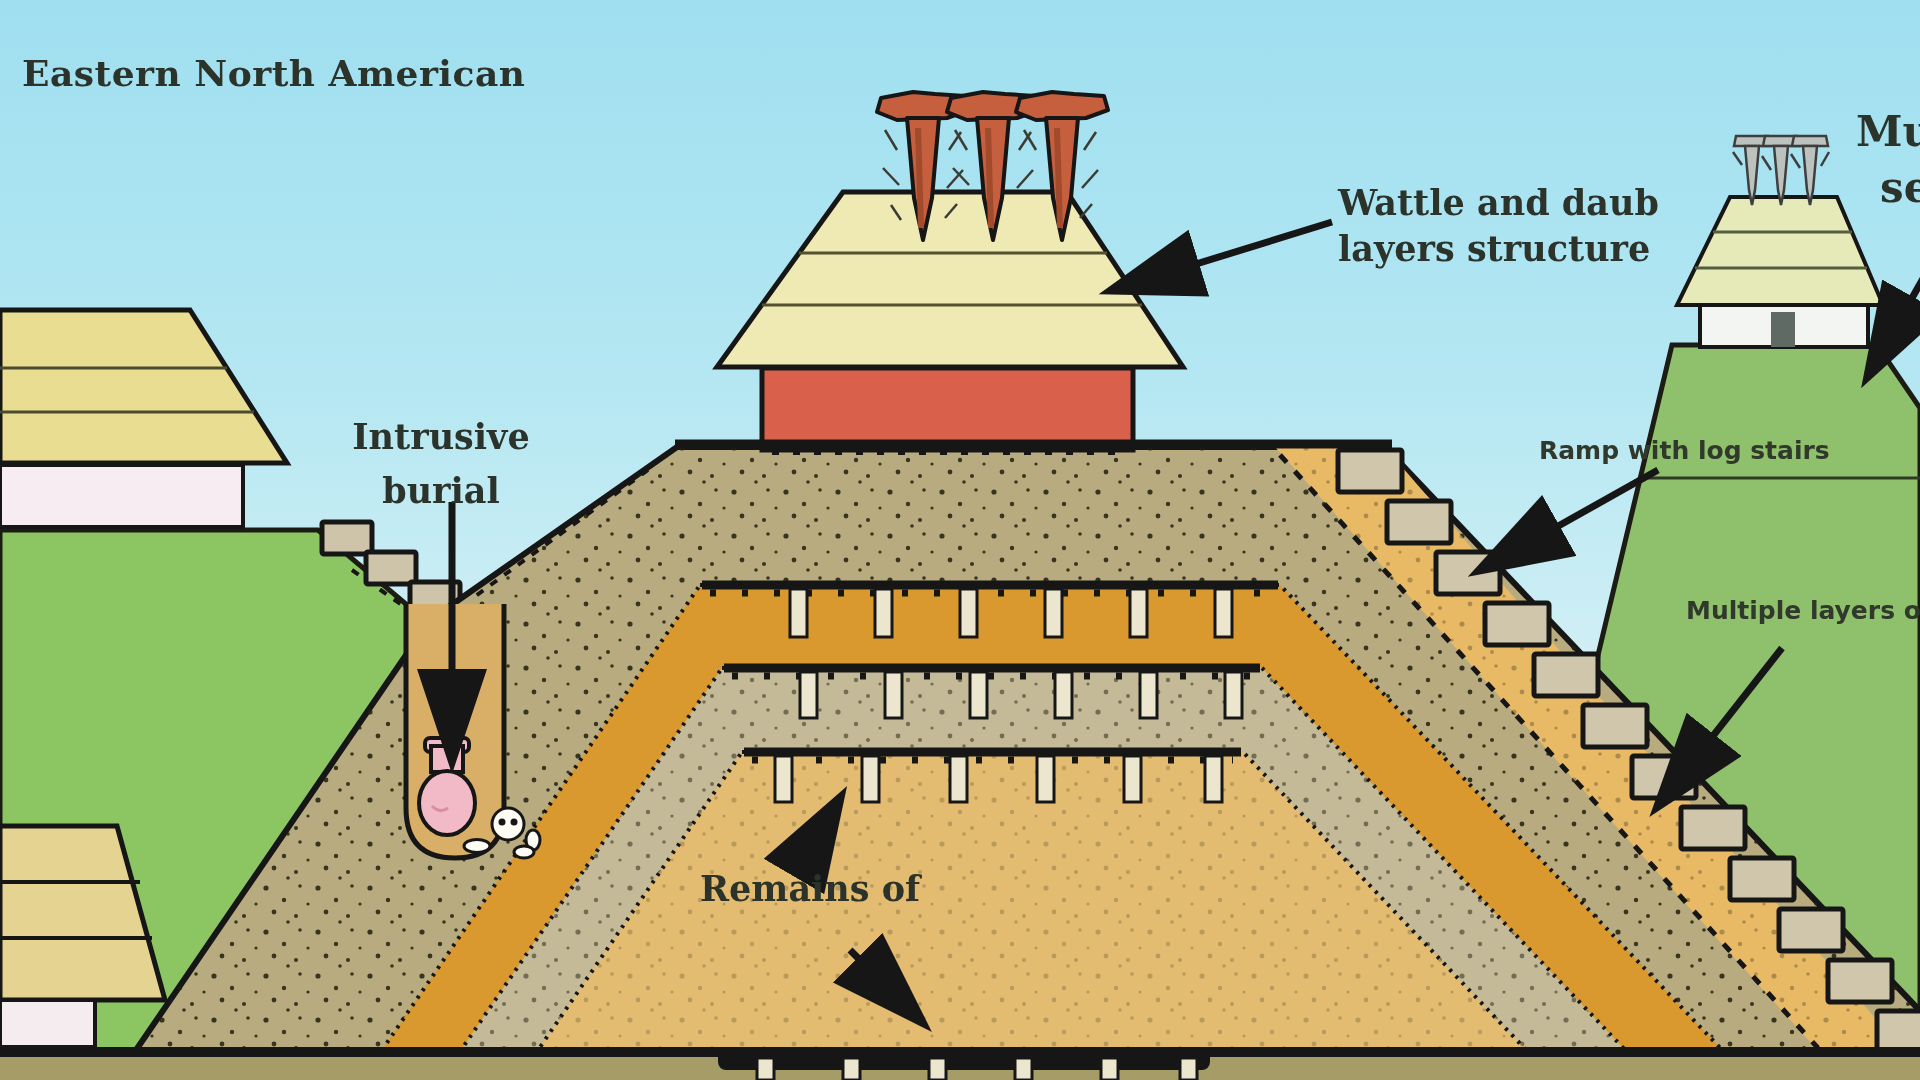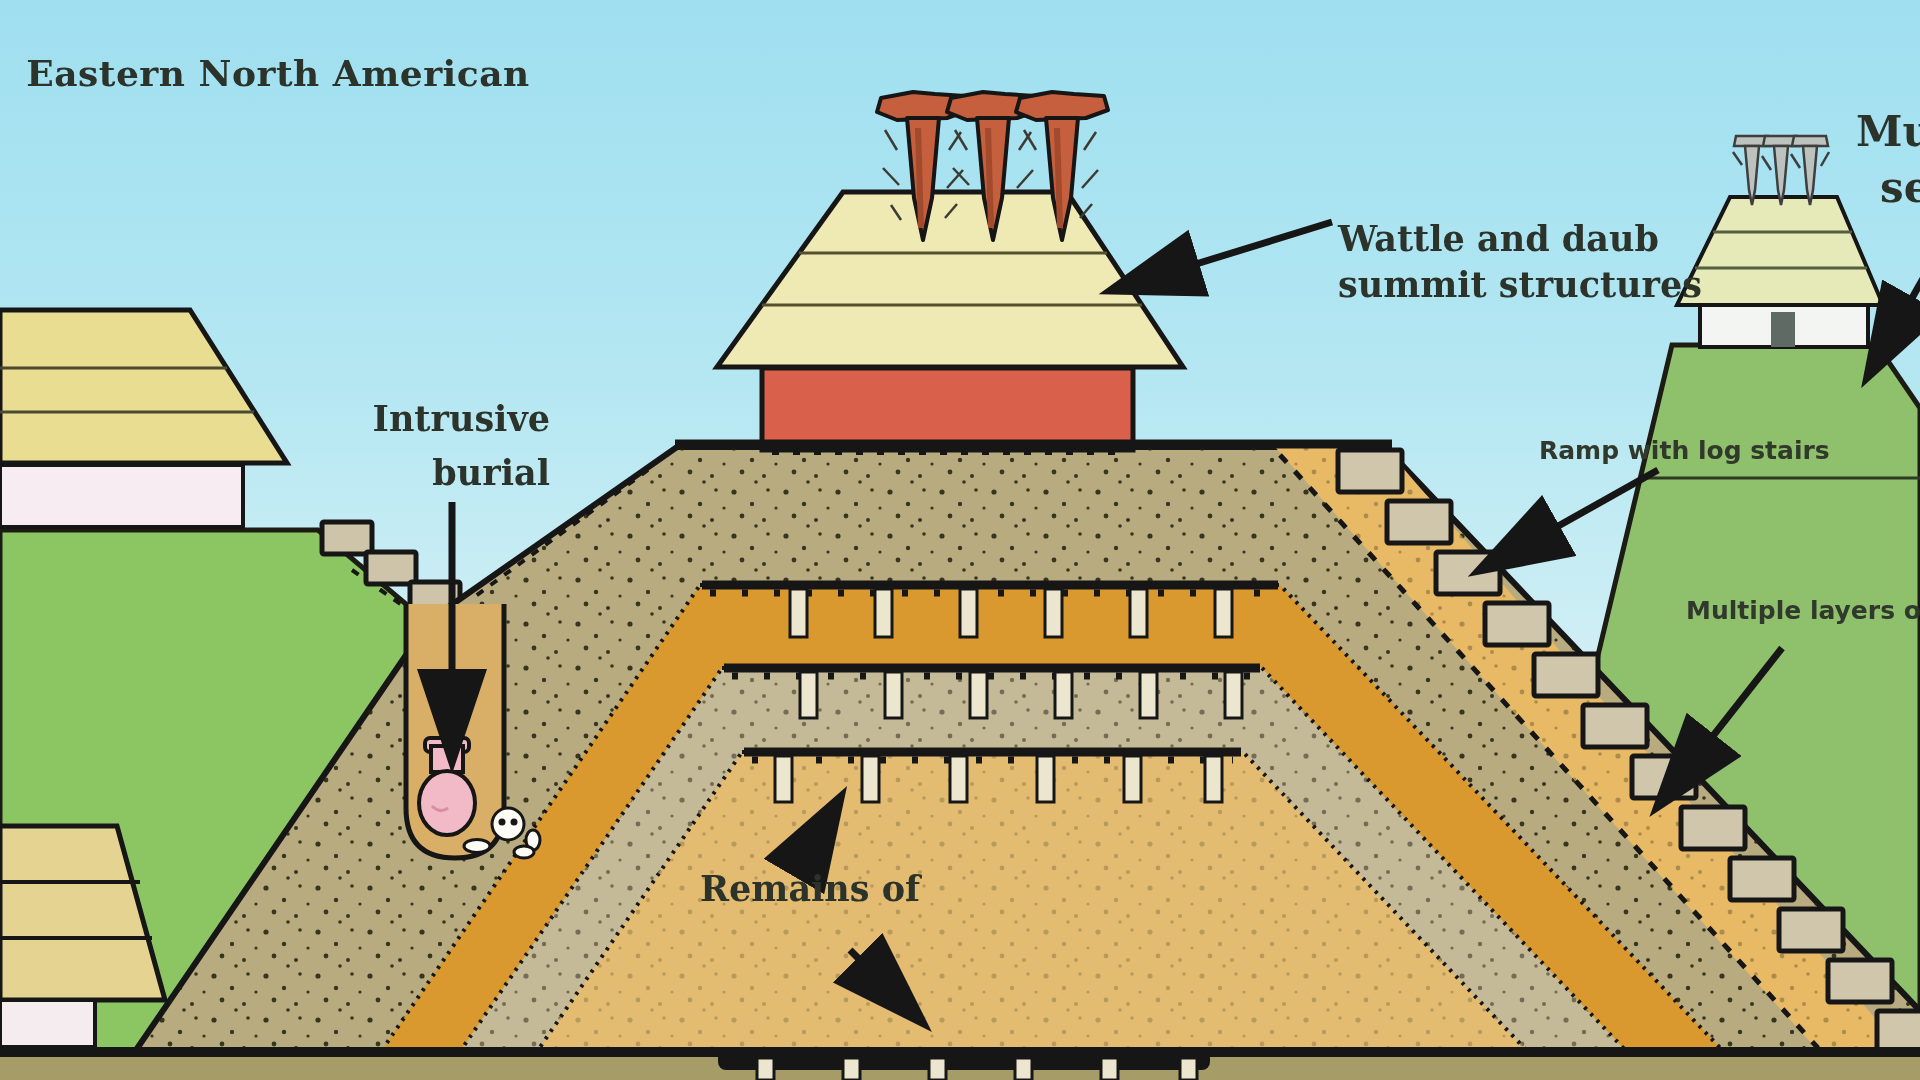--- a/index.html
+++ b/index.html
@@ -4,23 +4,23 @@
 <style>
   html,body{margin:0;padding:0;background:#222;}
   .canvas{
     position:relative;width:1920px;height:1080px;overflow:hidden;
     background:linear-gradient(180deg,#9fdff0 0%,#b4e7f2 35%,#dcf2f6 72%,#eef8f8 100%);
     font-family:"DejaVu Serif", serif;
   }
   svg.scene{position:absolute;left:0;top:0;width:1920px;height:1080px;display:block;}
   .lbl{position:absolute;color:#2b332b;font-family:"DejaVu Serif", serif;font-weight:700;}
   .lbl .ln{white-space:nowrap;}
-  .lbl-title{left:22px;top:50px;width:512px;font-size:36px;line-height:46px;text-align:center;letter-spacing:.5px;}
-  .lbl-summit{left:1338px;top:180px;width:306px;font-size:35px;line-height:46px;text-align:center;margin-top:36px;}
-  .lbl-burial{left:332px;top:392px;width:218px;font-size:35px;line-height:54px;text-align:right;}
+  .lbl-title{left:22px;top:50px;width:512px;font-size:36px;line-height:46px;text-align:left;letter-spacing:.5px;}
+  .lbl-summit{left:1338px;top:180px;width:306px;font-size:35px;line-height:46px;text-align:center;}
+  .lbl-burial{left:332px;top:410px;width:218px;font-size:35px;line-height:54px;text-align:center;}
   .lbl-remains{left:700px;top:864px;width:292px;font-size:35px;line-height:50px;text-align:left;}
   .lbl-edge{left:1856px;top:104px;font-size:42px;line-height:56px;text-align:left;}
   .lbl-edge .ln2{margin-left:24px;}
   .lbl-comic{font-family:"DejaVu Sans", sans-serif;font-weight:700;color:#30392c;}
   .lbl-ramp{left:1505px;top:436px;font-size:25px;white-space:nowrap;margin-left:34px;}
   .lbl-layers{left:1686px;top:596px;font-size:25px;white-space:nowrap;}
 </style>
 </head>
 <body>
 
@@ -239,21 +239,21 @@
     <line x1="1938" y1="252" x2="1868" y2="376" marker-end="url(#ah)"></line>
   </g>
 </svg>
 
   <div class="lbl lbl-title">
     <div class="ln">Eastern North American</div>
   </div>
 
   <div class="lbl lbl-summit">
     <div class="ln">Wattle and daub</div>
-    <div class="ln">summit structures</div>
+    <div class="ln">layers structure</div>
   </div>
 
   <div class="lbl lbl-burial">
     <div class="ln">Intrusive</div>
     <div class="ln">burial</div>
   </div>
 
   <div class="lbl lbl-comic lbl-ramp">Ramp with log stairs</div>
 
   <div class="lbl lbl-comic lbl-layers">Multiple layers of fil</div>

